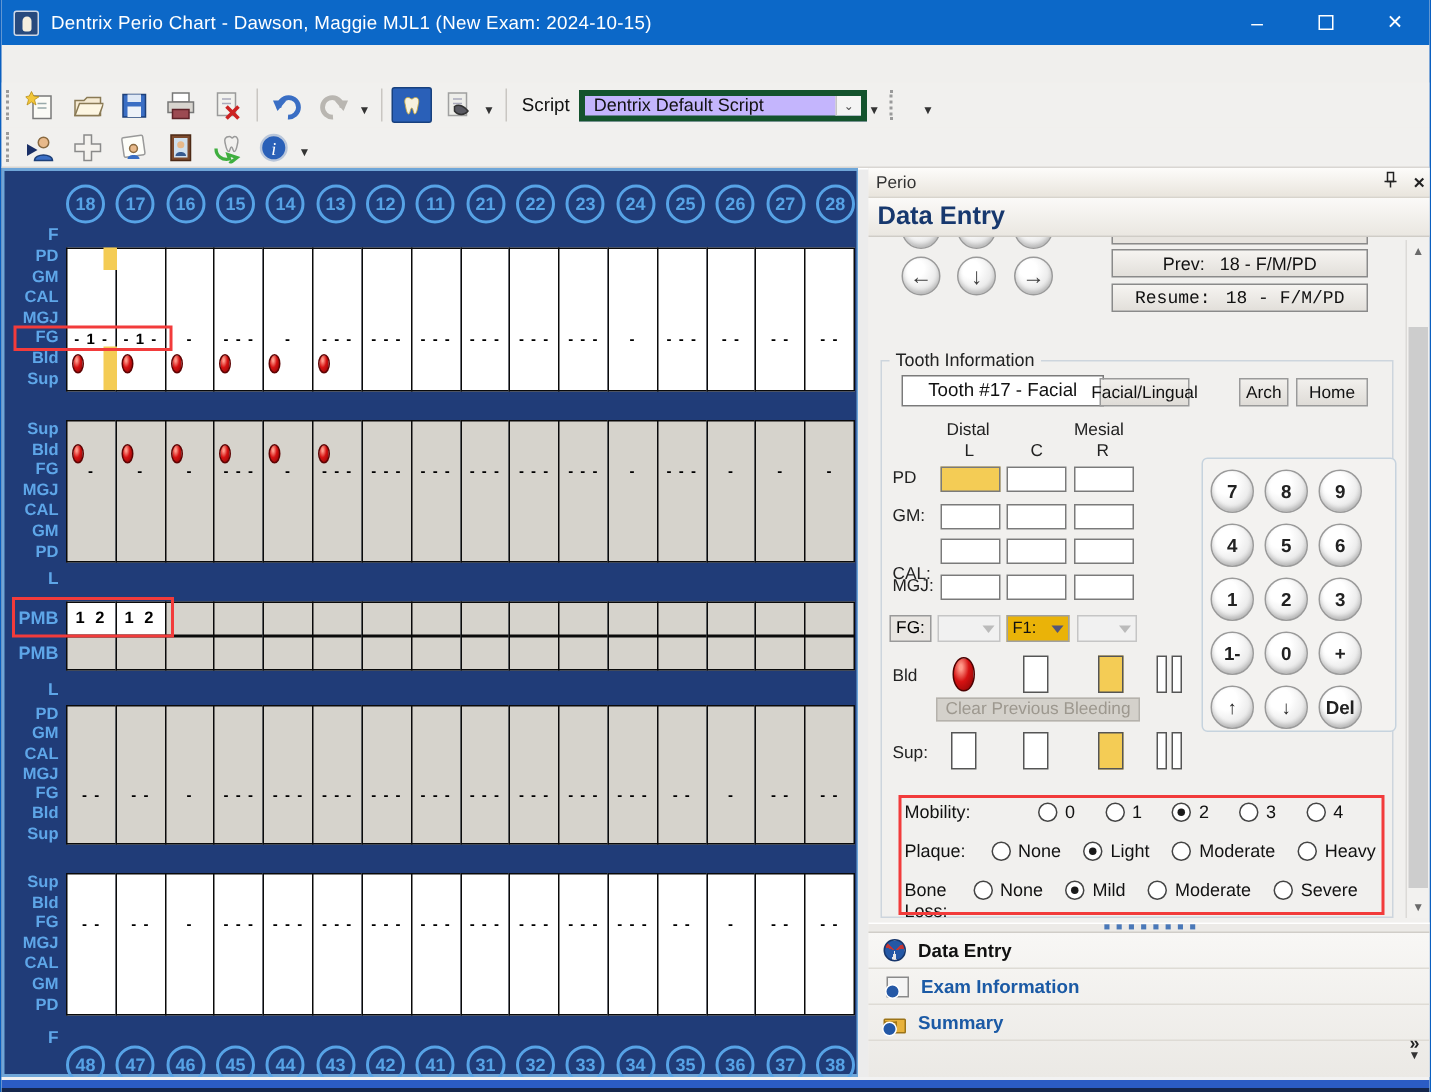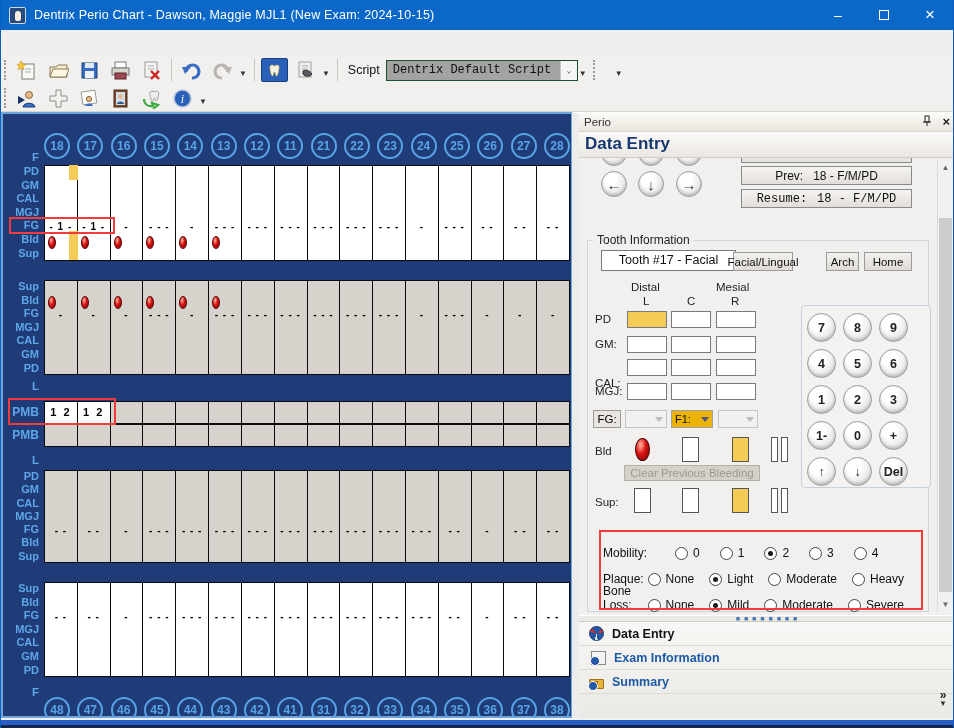--- a/index.html
+++ b/index.html
@@ -30,22 +30,22 @@
   
   .toolbar{position:absolute;left:0;width:100%;background:#f1f0ee;display:flex;align-items:center;}
   .tb1{top:55px;height:30px;}
   .tb2{top:85px;height:27px;border-bottom:1px solid #d9d6d2;}
   .grip{width:5px;height:20px;margin:0 3px;border-left:2px dotted #9a9a9a;}
   .tbtn{width:27px;height:24px;display:flex;align-items:center;justify-content:center;margin:0 2px;}
   .tbtn svg{width:21px;height:21px;}
   .tb-sep{width:1px;height:22px;background:#c9c6c2;margin:0 4px;}
   .dd-arrow{font-size:8px;color:#333;margin:6px 3px 0 1px;align-self:center;}
   .script-label{font-size:12.5px;margin:0 6px 0 6px;color:#111;}
-  .combo{height:21px;background:#a3a3a3;border:1px solid #14532d;display:flex;align-items:center;
-         font-size:12px;color:#111;font-family:Liberation Mono, monospace;}
+  .combo{height:21px;background:#c4b5fd;border:4px solid #14532d;display:flex;align-items:center;
+         font-size:12px;color:#111;}
   .combo .cv{padding:0 6px;flex:1;white-space:nowrap;overflow:hidden;}
   .combo .cbtn{width:17px;height:100%;border-left:1px solid #c5c5c5;background:#f4f4f4;
          display:flex;align-items:center;justify-content:center;font-size:8px;color:#555;}
   .perio-btn{background:#2a60b8;border:1px solid #17407e;border-radius:2px;}
   .patient-combo{height:22px;background:#fff;border:1px solid #e2e0dc;display:flex;align-items:center;
          font-size:12.5px;padding:0 8px;width:130px;}
 
   
   .chart{position:absolute;left:0;top:112px;width:571px;height:606px;background:#203c78;
          border:2px solid #6fa6d8;border-right:1px solid #6fa6d8;}
@@ -139,21 +139,21 @@
   .numpad-box{position:absolute;left:222px;top:147px;width:130px;height:183px;border:1px solid #c6d3de;
       border-radius:4px;background:#f3f2f0;}
   .numpad{position:absolute;left:228px;top:155px;width:102px;display:grid;
       grid-template-columns:repeat(3,29px);grid-auto-rows:29px;column-gap:7px;row-gap:7px;}
   .np{width:29px;height:29px;border-radius:50%;border:1px solid #9a9a9a;
       background:radial-gradient(circle at 35% 30%,#ffffff 28%,#ededed 60%,#cbcbcb 100%);
       box-shadow:inset 0 -2px 3px rgba(0,0,0,.18);display:flex;align-items:center;justify-content:center;
       font-size:12.5px;font-weight:bold;color:#222;}
 
   .assess{position:absolute;left:24px;top:376px;width:316px;}
-  .assess-row{display:flex;align-items:flex-end;height:26px;font-size:12px;color:#111;}
+  .assess-row{display:flex;align-items:flex-start;height:26px;font-size:12px;color:#111;gap:17px;}
   .assess-row .a-label{width:72px;}
   .radio-opts{display:flex;align-items:center;}
   .radio-opt{display:flex;align-items:center;margin-right:15px;}
   .mob .radio-opt{margin-right:20px;}
   .radio{width:13px;height:13px;border-radius:50%;border:1px solid #444;background:#fff;
       display:inline-block;position:relative;margin-right:5px;}
   .radio.checked::after{content:"";position:absolute;left:3px;top:3px;width:5px;height:5px;
       border-radius:50%;background:#1a1a1a;}
 
   .scrollbar{position:absolute;left:358px;top:48px;width:15px;height:452px;background:#f2f1ef;
@@ -321,21 +321,21 @@
         <svg viewBox="0 0 21 21">
           <circle cx="10.5" cy="10.5" r="8.5" fill="#2a60b8" stroke="#b9c6da" stroke-width="1.6"></circle>
           <text x="10.5" y="15" font-size="12" font-style="italic" font-family="serif" fill="#fff" text-anchor="middle">i</text>
         </svg>
       </span>
     <span class="dd-arrow">▼</span>
   </div>
 
   <div class="chart">
 
-    <div class="teeth-row" style="top:19px;">
+    <div class="teeth-row" style="top:9px;">
 
     <span class="tooth-num">18</span>
         <span class="tooth-num">17</span>
         <span class="tooth-num">16</span>
         <span class="tooth-num">15</span>
         <span class="tooth-num">14</span>
         <span class="tooth-num">13</span>
         <span class="tooth-num">12</span>
         <span class="tooth-num">11</span>
         <span class="tooth-num">21</span>

